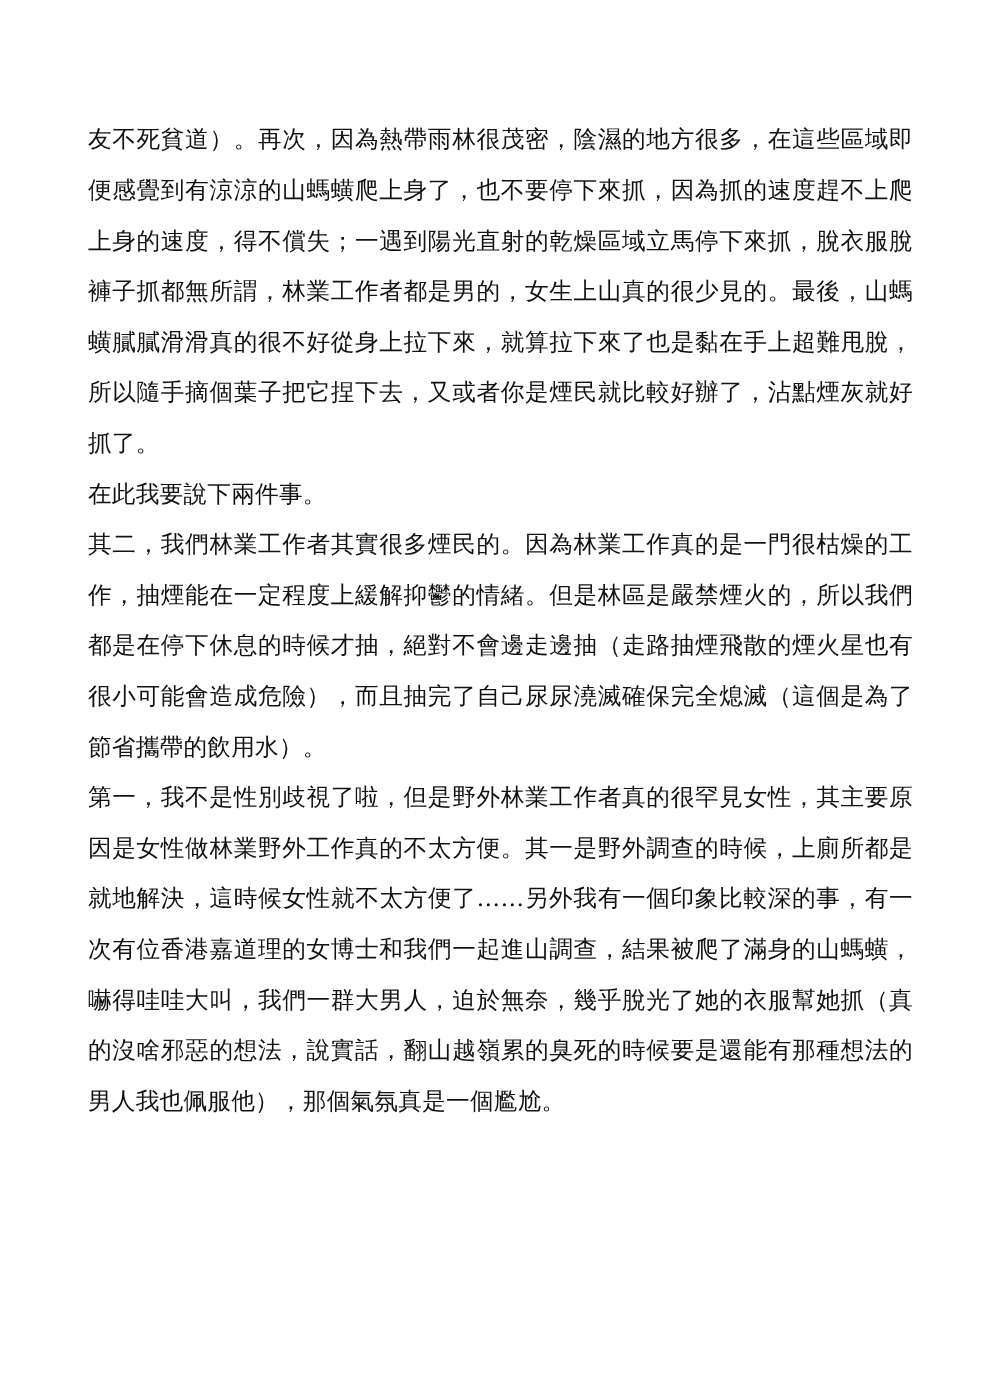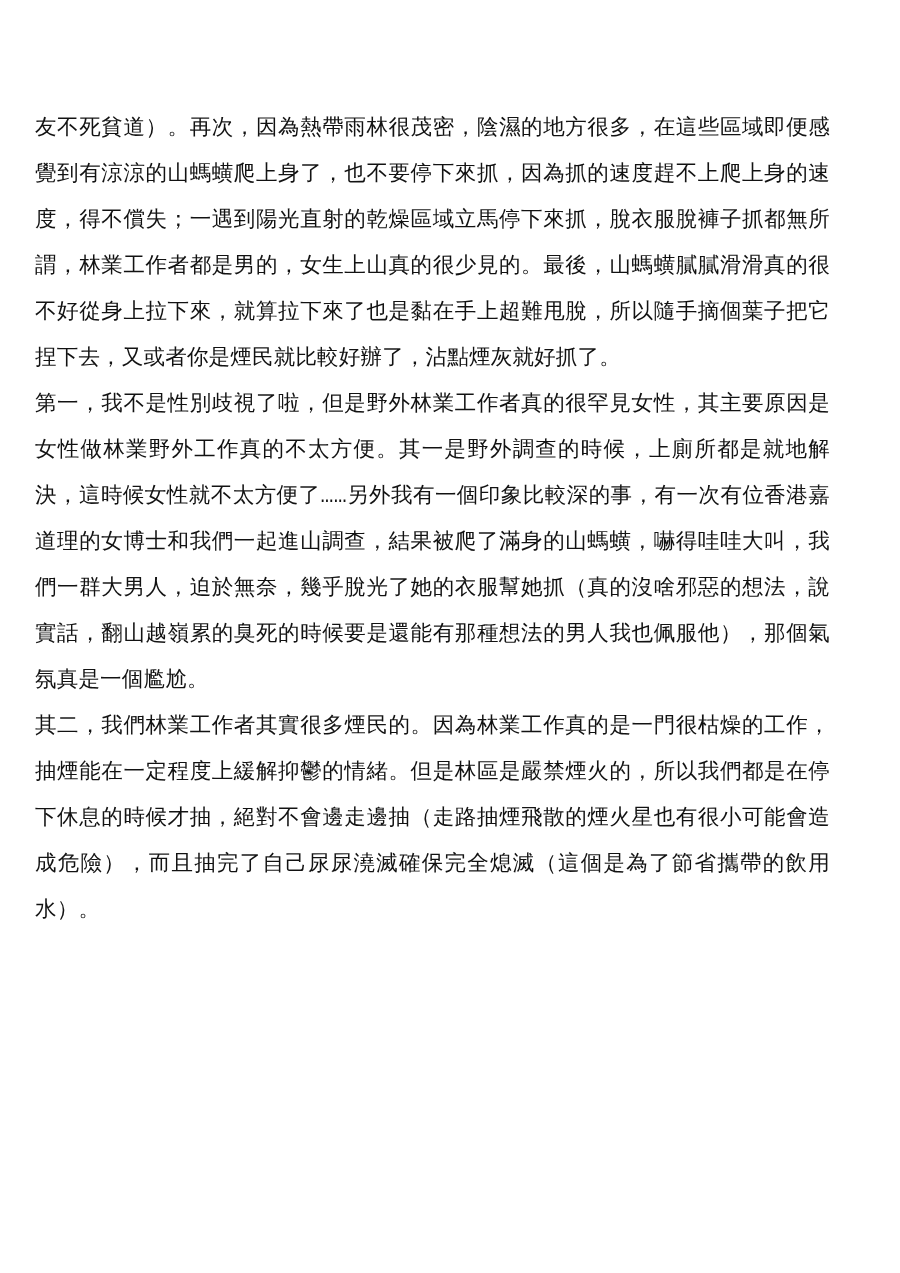--- a/index.html
+++ b/index.html
@@ -12,23 +12,22 @@
     height: 1273px;
     font-family: "DejaVu Serif", "Liberation Serif", serif;
     color: #111111;
     -webkit-font-smoothing: antialiased;
   }
   .page {
     position: relative;
     width: 900px;
     height: 1273px;
     box-sizing: border-box;
-    padding: 105px 70px 60px 35px;
+    padding: 105px 70px 60px 80px;
     background: #ffffff;
-    font-family: Liberation Mono, monospace;
   }
   .doc-body {
     font-size: 21.5px;
     line-height: 46px;
     text-align: justify;
     text-justify: inter-ideograph;
     letter-spacing: 0.2px;
     color: #121212;
   }
   .para {
@@ -39,16 +38,17 @@
   .para + .para {
     margin-top: 0;
   }
 </style>
 </head>
 <body>
 
 <div class="page">
   <div class="doc-body">
     <p class="para">友不死貧道）。再次，因為熱帶雨林很茂密，陰濕的地方很多，在這些區域即便感覺到有涼涼的山螞蟥爬上身了，也不要停下來抓，因為抓的速度趕不上爬上身的速度，得不償失；一遇到陽光直射的乾燥區域立馬停下來抓，脫衣服脫褲子抓都無所謂，林業工作者都是男的，女生上山真的很少見的。最後，山螞蟥膩膩滑滑真的很不好從身上拉下來，就算拉下來了也是黏在手上超難甩脫，所以隨手摘個葉子把它捏下去，又或者你是煙民就比較好辦了，沾點煙灰就好抓了。</p>
+    <p class="para">在此我要說下兩件事。</p>
+    <p class="para">其二，我們林業工作者其實很多煙民的。因為林業工作真的是一門很枯燥的工作，抽煙能在一定程度上緩解抑鬱的情緒。但是林區是嚴禁煙火的，所以我們都是在停下休息的時候才抽，絕對不會邊走邊抽（走路抽煙飛散的煙火星也有很小可能會造成危險），而且抽完了自己尿尿澆滅確保完全熄滅（這個是為了節省攜帶的飲用水）。</p>
     <p class="para">第一，我不是性別歧視了啦，但是野外林業工作者真的很罕見女性，其主要原因是女性做林業野外工作真的不太方便。其一是野外調查的時候，上廁所都是就地解決，這時候女性就不太方便了……另外我有一個印象比較深的事，有一次有位香港嘉道理的女博士和我們一起進山調查，結果被爬了滿身的山螞蟥，嚇得哇哇大叫，我們一群大男人，迫於無奈，幾乎脫光了她的衣服幫她抓（真的沒啥邪惡的想法，說實話，翻山越嶺累的臭死的時候要是還能有那種想法的男人我也佩服他），那個氣氛真是一個尷尬。</p>
-    <p class="para">其二，我們林業工作者其實很多煙民的。因為林業工作真的是一門很枯燥的工作，抽煙能在一定程度上緩解抑鬱的情緒。但是林區是嚴禁煙火的，所以我們都是在停下休息的時候才抽，絕對不會邊走邊抽（走路抽煙飛散的煙火星也有很小可能會造成危險），而且抽完了自己尿尿澆滅確保完全熄滅（這個是為了節省攜帶的飲用水）。</p>
   </div>
 </div>
 
 </body></html>

